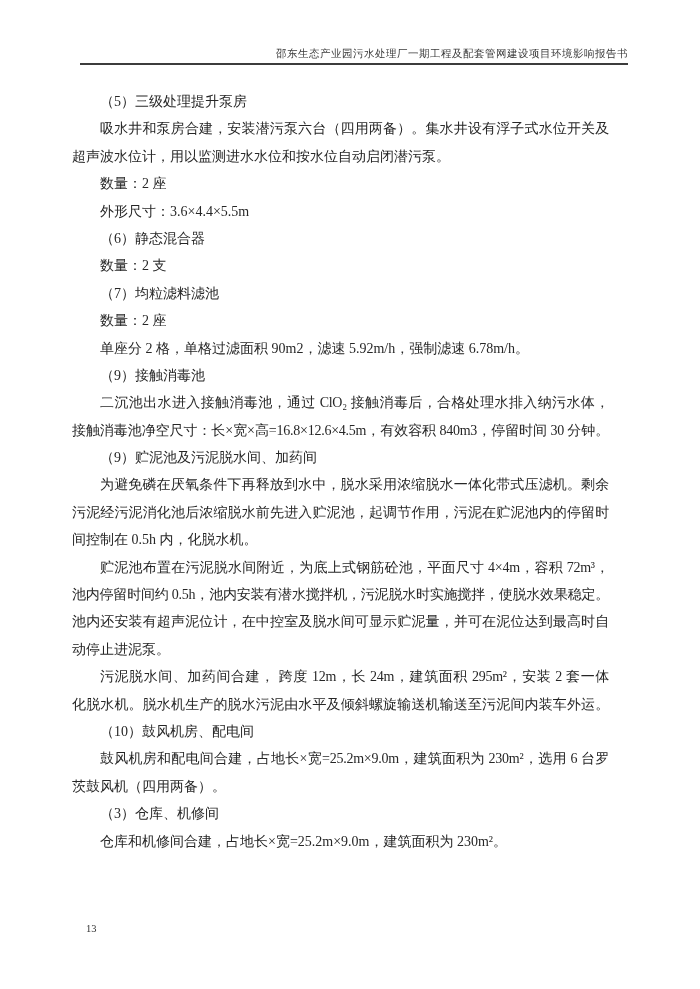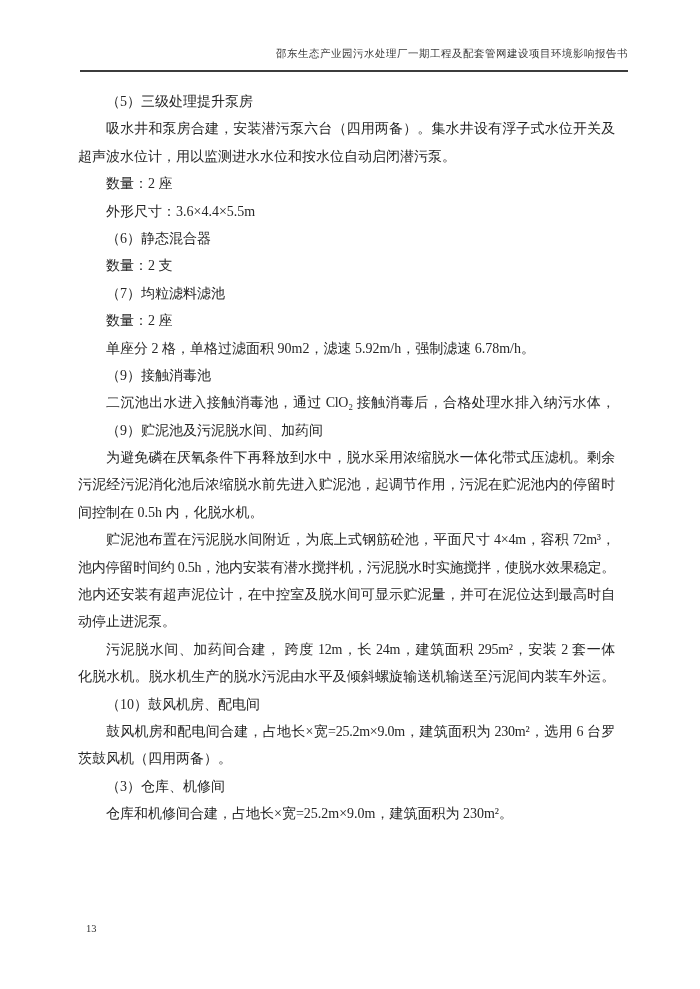--- a/index.html
+++ b/index.html
@@ -19,27 +19,27 @@
   .header {
     position: absolute;
     top: 47px;
     left: 80px;
     width: 548px;
     text-align: right;
     font-size: 10.5px;
     line-height: 13px;
     letter-spacing: 0.5px;
     color: #3a3a3a;
-    padding-bottom: 10px;
+    padding-bottom: 3px;
     border-bottom: 2px solid #3c3c3c;
   }
   .body-text {
     position: absolute;
     top: 88px;
-    left: 78px;
+    left: 72px;
     width: 537px;
   }
   .ln {
     height: 27.4px;
     line-height: 27.4px;
     font-size: 14px;
     white-space: nowrap;
     color: #262626;
   }
   .ind {
@@ -76,20 +76,21 @@
     <div class="ln">超声波水位计，用以监测进水水位和按水位自动启闭潜污泵。</div>
     <div class="ln ind">数量：2 座</div>
     <div class="ln ind">外形尺寸：3.6×4.4×5.5m</div>
     <div class="ln ind">（6）静态混合器</div>
     <div class="ln ind">数量：2 支</div>
     <div class="ln ind">（7）均粒滤料滤池</div>
     <div class="ln ind">数量：2 座</div>
     <div class="ln ind">单座分 2 格，单格过滤面积 90m2，滤速 5.92m/h，强制滤速 6.78m/h。</div>
     <div class="ln ind">（9）接触消毒池</div>
     <div class="ln ind fill">二沉池出水进入接触消毒池，通过 ClO₂ 接触消毒后，合格处理水排入纳污水体，</div>
+    <div class="ln fill">接触消毒池净空尺寸：长×宽×高=16.8×12.6×4.5m，有效容积 840m3，停留时间 30 分钟。</div>
     <div class="ln ind">（9）贮泥池及污泥脱水间、加药间</div>
     <div class="ln ind fill">为避免磷在厌氧条件下再释放到水中，脱水采用浓缩脱水一体化带式压滤机。剩余</div>
     <div class="ln fill">污泥经污泥消化池后浓缩脱水前先进入贮泥池，起调节作用，污泥在贮泥池内的停留时</div>
     <div class="ln">间控制在 0.5h 内，化脱水机。</div>
     <div class="ln ind fill">贮泥池布置在污泥脱水间附近，为底上式钢筋砼池，平面尺寸 4×4m，容积 72m³，</div>
     <div class="ln fill">池内停留时间约 0.5h，池内安装有潜水搅拌机，污泥脱水时实施搅拌，使脱水效果稳定。</div>
     <div class="ln fill">池内还安装有超声泥位计，在中控室及脱水间可显示贮泥量，并可在泥位达到最高时自</div>
     <div class="ln">动停止进泥泵。</div>
     <div class="ln ind fill">污泥脱水间、加药间合建， 跨度 12m，长 24m，建筑面积 295m²，安装 2 套一体</div>
     <div class="ln fill">化脱水机。脱水机生产的脱水污泥由水平及倾斜螺旋输送机输送至污泥间内装车外运。</div>

